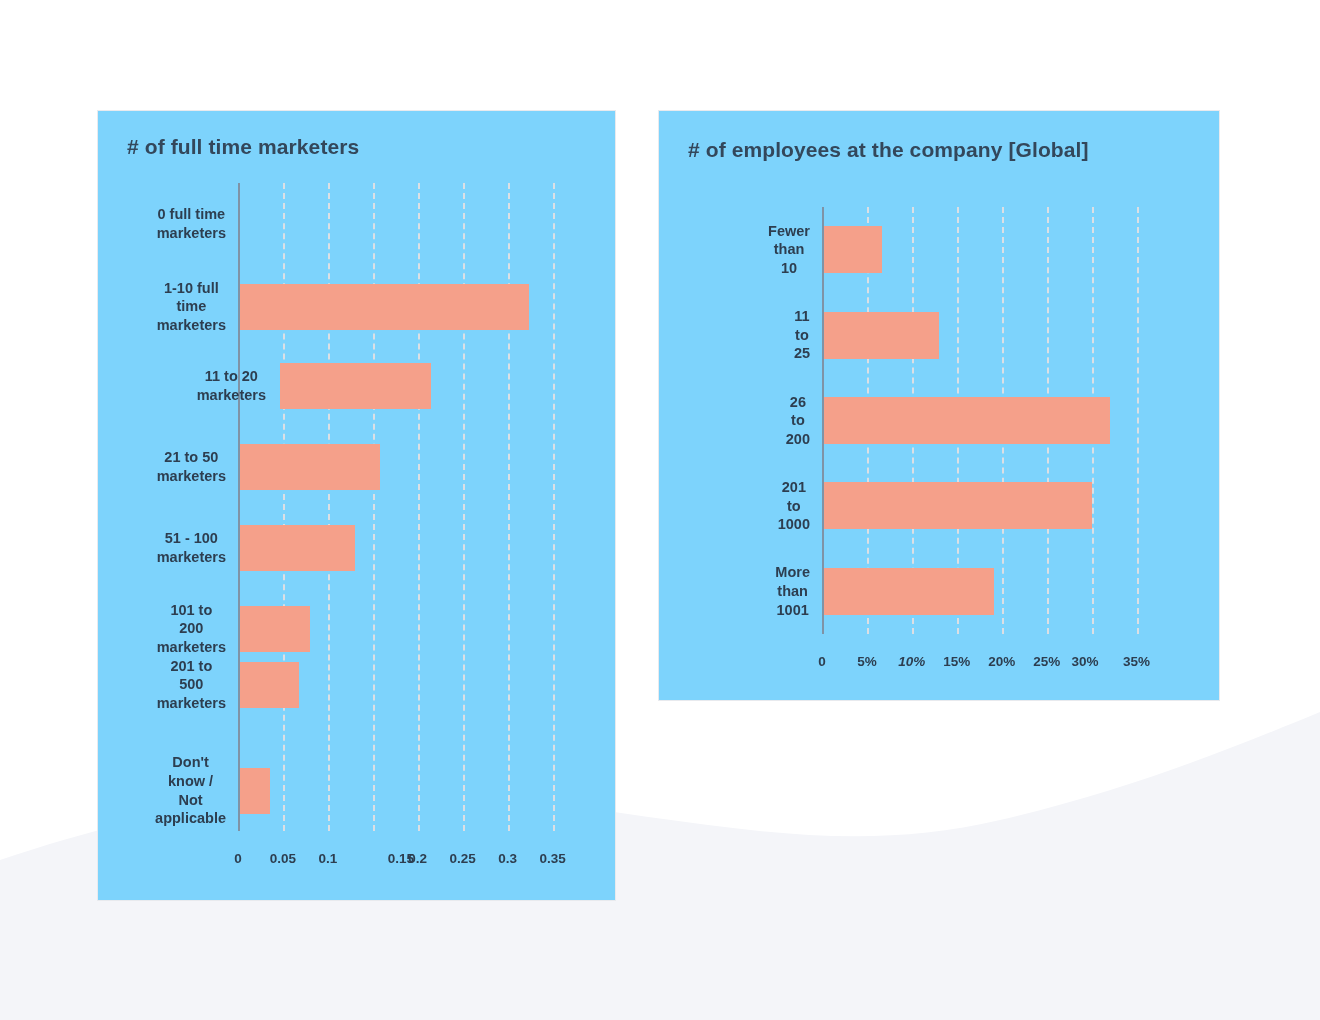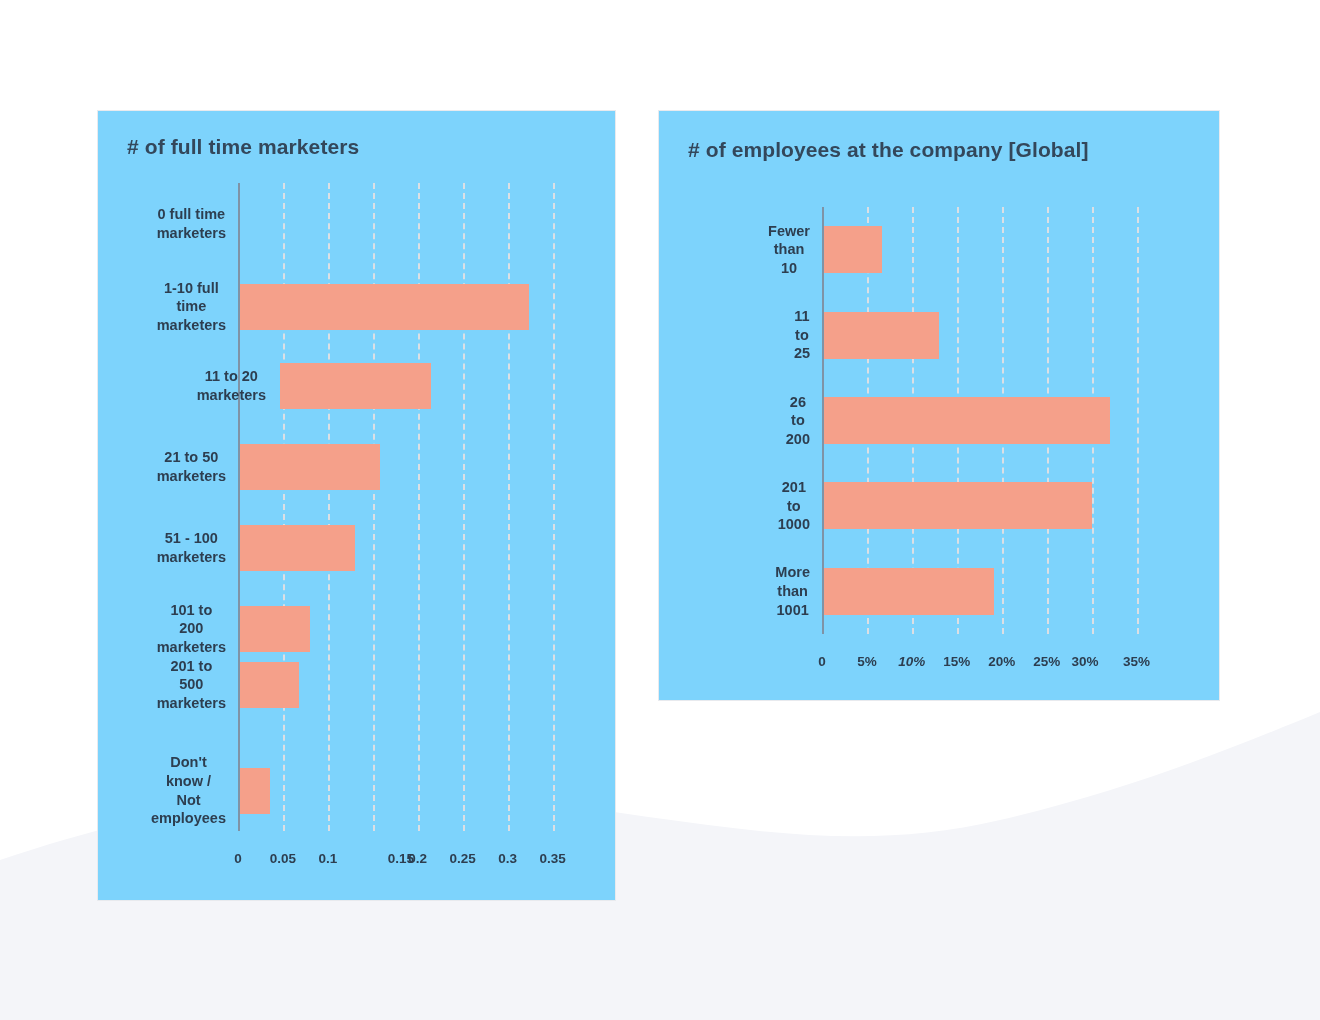--- a/index.html
+++ b/index.html
@@ -171,21 +171,21 @@
 marketers</div>
           <div class="bar" title="101 to 200 marketers: 0.078" style="width: 70.096px; height: 46px; top: 17.5px; background: rgb(245, 160, 138);"></div>
         </div>
         <div class="row" style="top: 461px; height: 81px;">
           <div class="cat-label">201 to 500
 marketers</div>
           <div class="bar" title="201 to 500 marketers: 0.066" style="width: 59.312px; height: 46px; top: 17.5px; background: rgb(245, 160, 138);"></div>
         </div>
         <div class="row" style="top: 567px; height: 81px;">
           <div class="cat-label">Don't know /
-Not employees</div>
+Not applicable</div>
           <div class="bar" title="Don't know / Not applicable: 0.033" style="width: 29.656px; height: 46px; top: 17.5px; background: rgb(245, 160, 138);"></div>
         </div>
       </div>
     <div class="xticks" id="xticks-left">
         <span class="xtick" style="left: 0px;">0</span>
         <span class="xtick" style="left: 44.9333px;">0.05</span>
         <span class="xtick" style="left: 89.8667px;">0.1</span>
         <span class="xtick" style="left: 134.8px; margin-left: 28px;">0.15</span>
         <span class="xtick" style="left: 179.733px;">0.2</span>
         <span class="xtick" style="left: 224.667px;">0.25</span>

